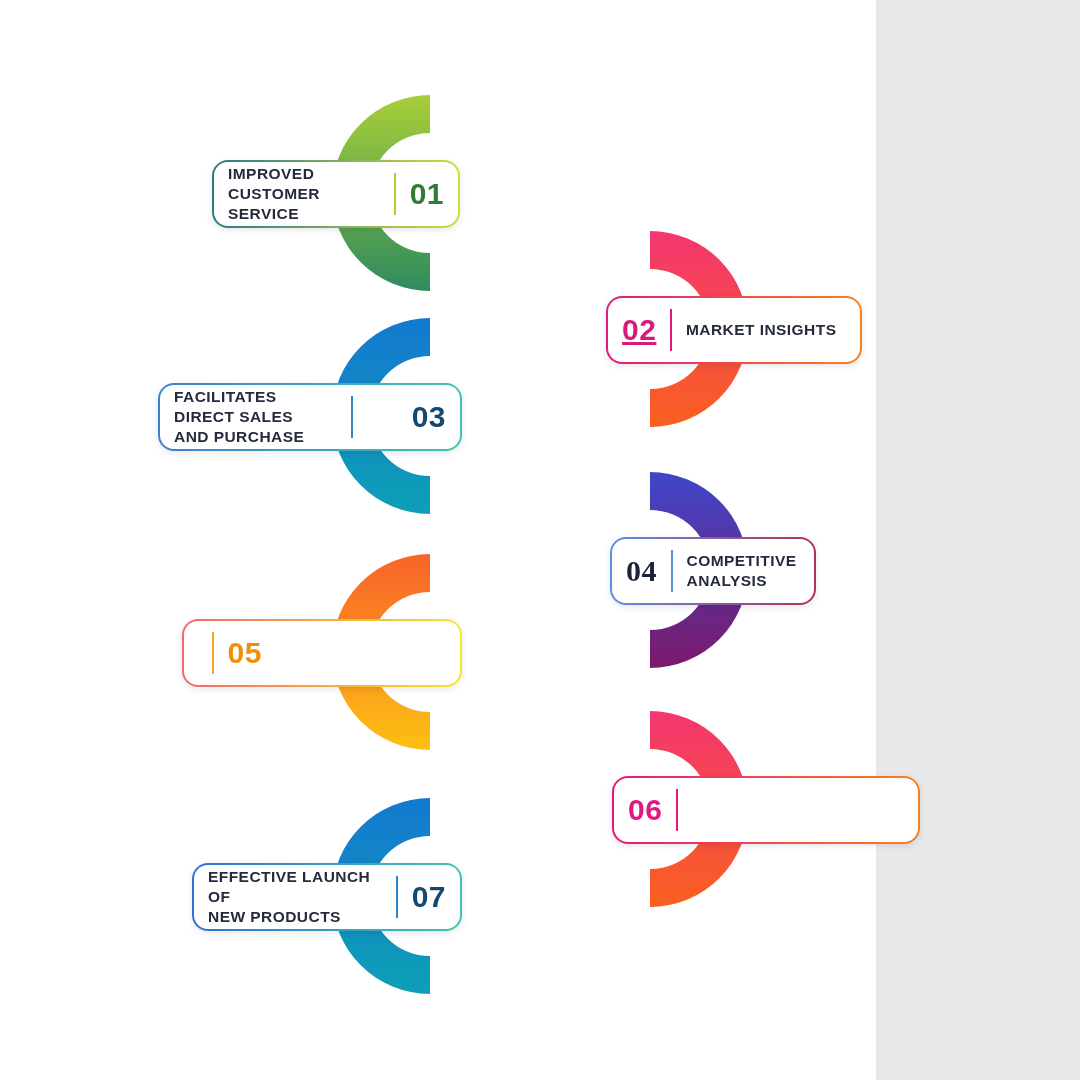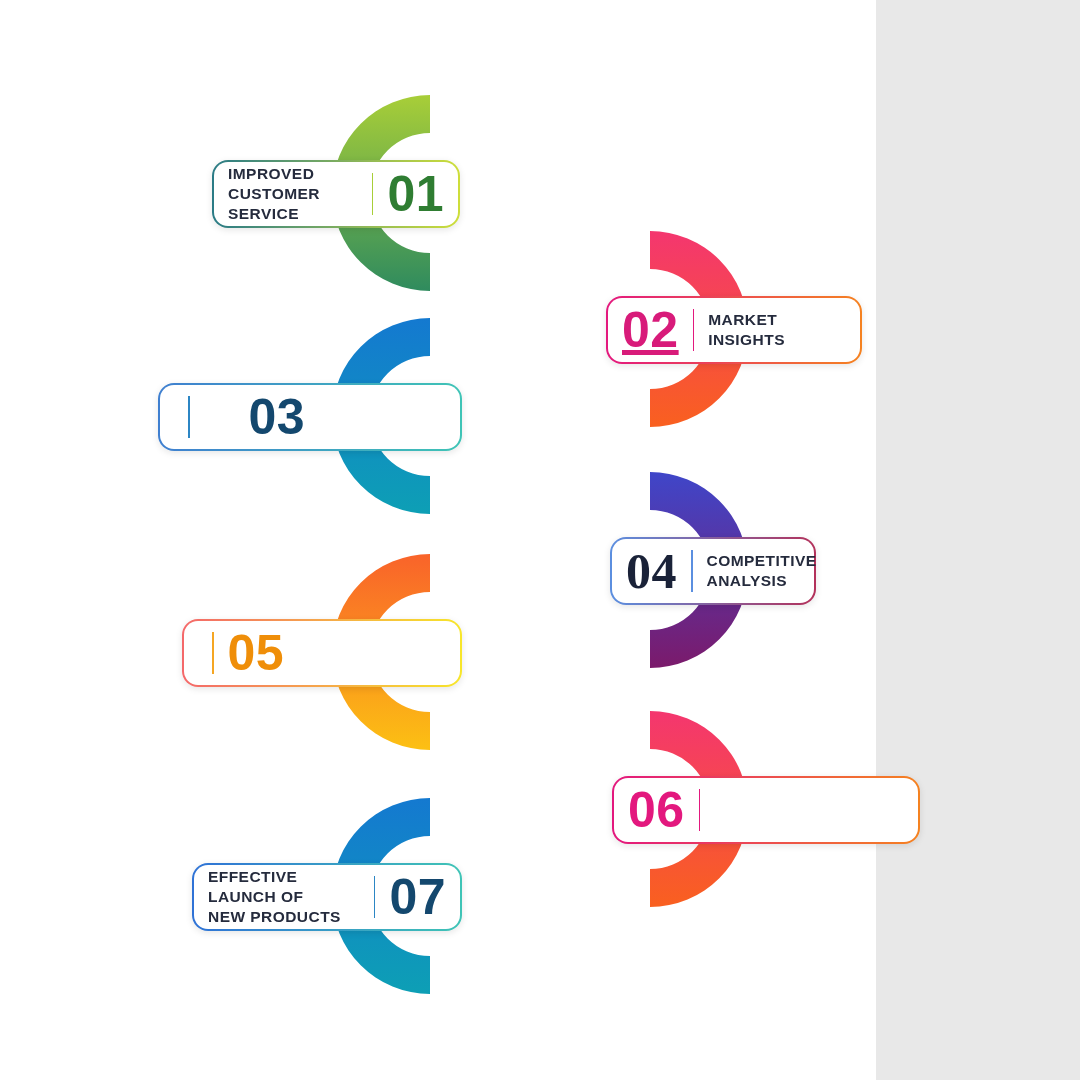--- a/index.html
+++ b/index.html
@@ -71,21 +71,21 @@
   .card-label {
     font-size: 15.5px;
     font-weight: bold;
     letter-spacing: 0.45px;
     line-height: 1.28;
     color: #252b3d;
     text-transform: uppercase;
     white-space: pre-line;
   }
   .card-num {
-    font-size: 50px;
+    font-size: 30px;
     font-weight: bold;
     letter-spacing: 0.5px;
     line-height: 1;
   }
   .divider {
     width: 1.5px;
     align-self: stretch;
     margin: 11px 14px;
     flex: 0 0 auto;
   }
@@ -175,20 +175,22 @@
               </linearGradient>
             </defs>
             <path d="M 98 0 A 98 98 0 1 1 97.99 0 Z M 98 38 A 60 60 0 1 0 98.01 38 Z" fill="#ffffff" fill-rule="evenodd"></path>
             <path d="M 98 0 A 98 98 0 0 0 98 196 L 98 158 A 60 60 0 0 1 98 38 Z" fill="url(#g2)"></path>
           </svg>
         </div>
       </div>
       <div style="position: absolute; left: 158px; top: 383px; width: 304px; height: 68px; pointer-events: none;"></div>
       <div class="card card-left" style="left: 158px; top: 383px; width: 304px; height: 68px; background: linear-gradient(90deg, rgb(63, 127, 208), rgb(63, 196, 182));">
         <div class="card-inner">
+          <div class="card-label">FACILITATES DIRECT SALES
+AND PURCHASE</div>
           <div class="divider" style="background: rgb(44, 134, 196);"></div>
           <div class="card-num" style="color: rgb(20, 72, 110); margin-left: 45px;">03</div>
         </div>
       </div>
       <div class="node" style="left: 552px; top: 472px; width: 196px; height: 196px;">
         <div class="donut">
           <svg width="196" height="196" viewBox="0 0 196 196">
             <defs>
               <linearGradient id="g3" x1="0" y1="0" x2="0" y2="1">
                 <stop offset="0%" stop-color="#3f46c9"></stop>

